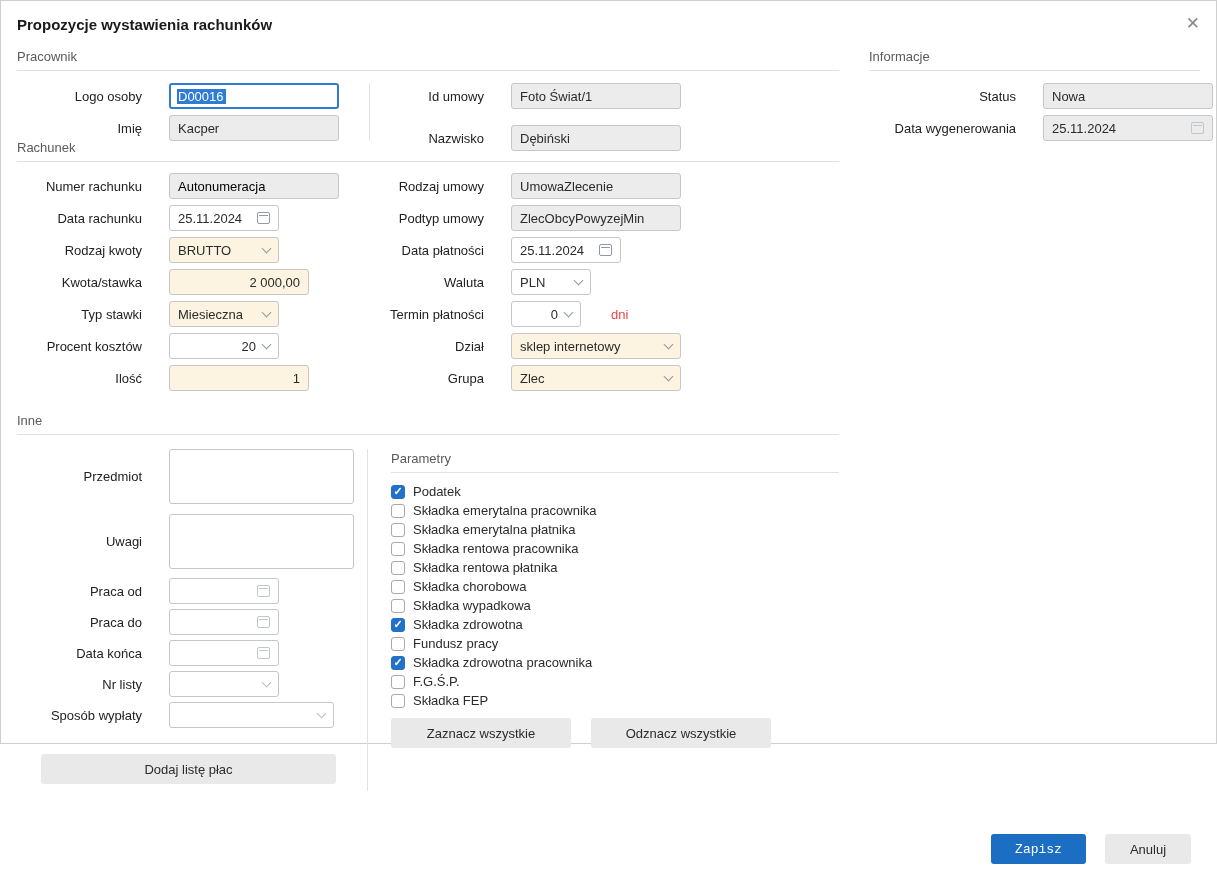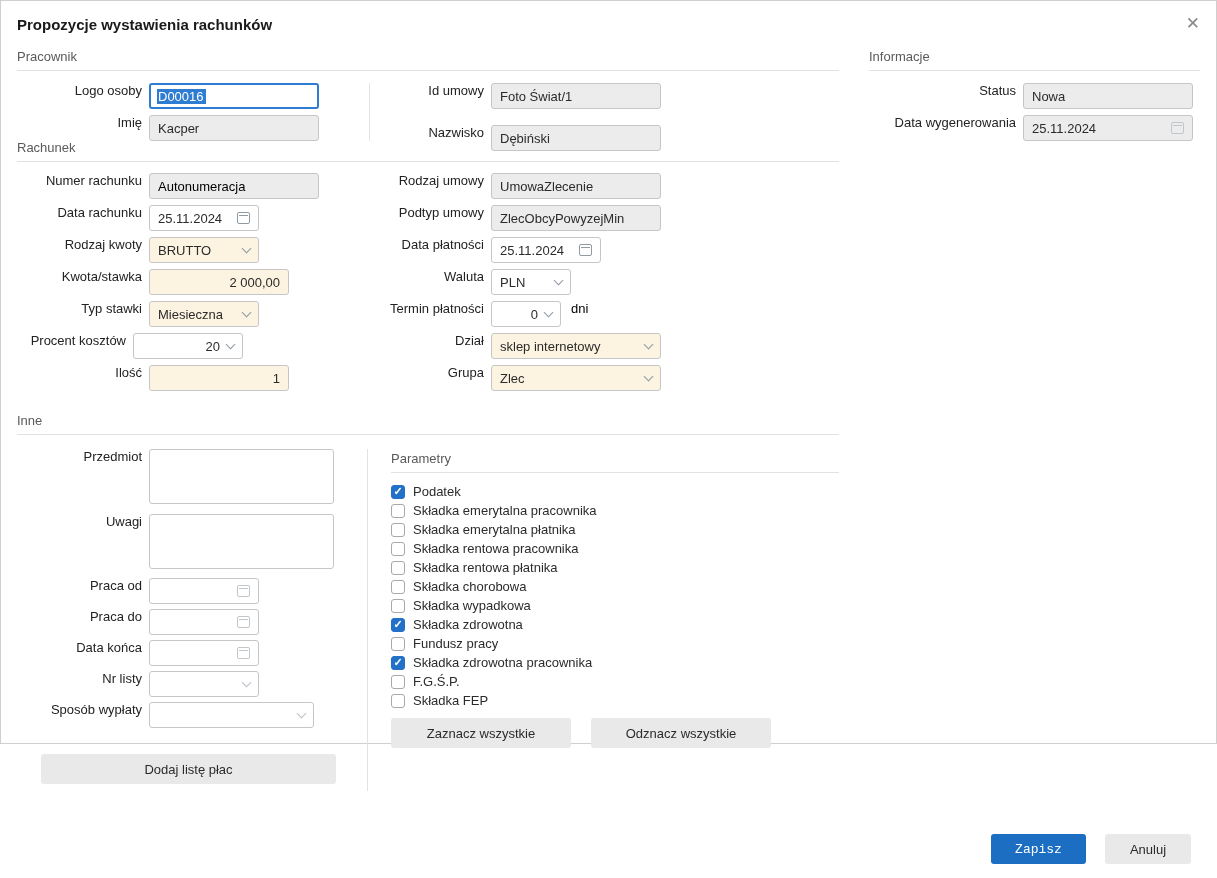--- a/index.html
+++ b/index.html
@@ -6,21 +6,21 @@
   html,body { width:1217px; height:878px; background:#fff; }
   body { font-family:"Liberation Sans", sans-serif; font-size:13px; color:#2b2b2b; position:relative; }
   .dialog { position:absolute; left:0; top:0; width:1217px; height:744px; background:#fff; border:1px solid #cfcfcf; }
 
   .dlg-title { position:absolute; left:16px; top:15px; font-size:15px; font-weight:bold; color:#1a1a1a; }
   .close { position:absolute; right:16px; top:14px; font-size:17px; color:#8a8a8a; cursor:pointer; line-height:1; }
 
   .sec { position:absolute; color:#5a5a5a; font-size:13px; padding-bottom:6px; border-bottom:1px solid #e2e2e2; }
   .vdiv { position:absolute; width:1px; background:#e2e2e2; }
 
-  .row { position:absolute; display:flex; align-items:flex-start; height:26px; }
+  .row { position:absolute; display:flex; align-items:center; height:26px;gap:20px; }
   .row.tall { height:55px; }
   .lbl { text-align:right; margin-right:7px; flex:0 0 auto; white-space:nowrap; color:#222; }
   .w70{width:70px}.w80{width:80px}.w107{width:107px}.w110{width:110px}
   .w125{width:125px}.w140{width:140px}.w147{width:147px}.w165{width:165px}.w170{width:170px}
 
   .ctl { height:26px; border:1px solid #c6c6c6; border-radius:3px; background:#fff;
          display:flex; align-items:center; padding:0 8px; font-size:13px; color:#2b2b2b; flex:0 0 auto; overflow:hidden; white-space:nowrap; }
   .ctl.ro { background:#ececec; }
   .ctl.cream { background:#fdf3e1; }
   .ctl.right { justify-content:flex-end; }
@@ -45,21 +45,21 @@
          border-radius:3px; font-size:13px; cursor:pointer; background:#e9e9e9; color:#2b2b2b; border:none; }
   .btn.primary { background:#1b6ec2; color:#fff;font-family:Liberation Mono, monospace; }
 
   .cb-list { position:absolute; left:390px; top:481px; }
   .cb-row { height:19px; display:flex; align-items:center; cursor:pointer; }
   .cbx { width:14px; height:14px; border:1px solid #a9a9a9; border-radius:3px; background:#fff;
          display:flex; align-items:center; justify-content:center; flex:0 0 auto; }
   .cbx.on { background:#2270c8; border-color:#2270c8; color:#fff; font-size:11px; font-weight:bold; line-height:1; }
   .cbl { margin-left:8px; }
 
-  .sfx { margin-left:10px; color:#000000; }
+  .sfx { margin-left:10px; color:#ef4444; }
 </style>
 </head>
 <body>
 
 <div class="dialog">
 
   <div class="dlg-title">Propozycje wystawienia rachunków</div>
   <div class="close">✕</div>
 
   <div class="sec" style="left:16px;top:48px;width:822px">Pracownik</div>
@@ -127,21 +127,21 @@
     <span class="lbl w125">Kwota/stawka</span>
     <div class="ctl cream right w140">2 000,00</div>
   </div>
   <div class="row" style="left:16px;top:300px">
     <span class="lbl w125">Typ stawki</span>
     <div class="ctl cream w110">
       <span>Miesieczna</span>
       <span class="chev"></span>
     </div>
   </div>
-  <div class="row" style="left:0;top:332px">
+  <div class="row" style="left:16px;top:332px">
     <span class="lbl w125">Procent kosztów</span>
     <div class="ctl right w110">
       <span>20</span>
       <span class="chev"></span>
     </div>
   </div>
   <div class="row" style="left:16px;top:364px">
     <span class="lbl w125">Ilość</span>
     <div class="ctl cream right w140">1</div>
   </div>

